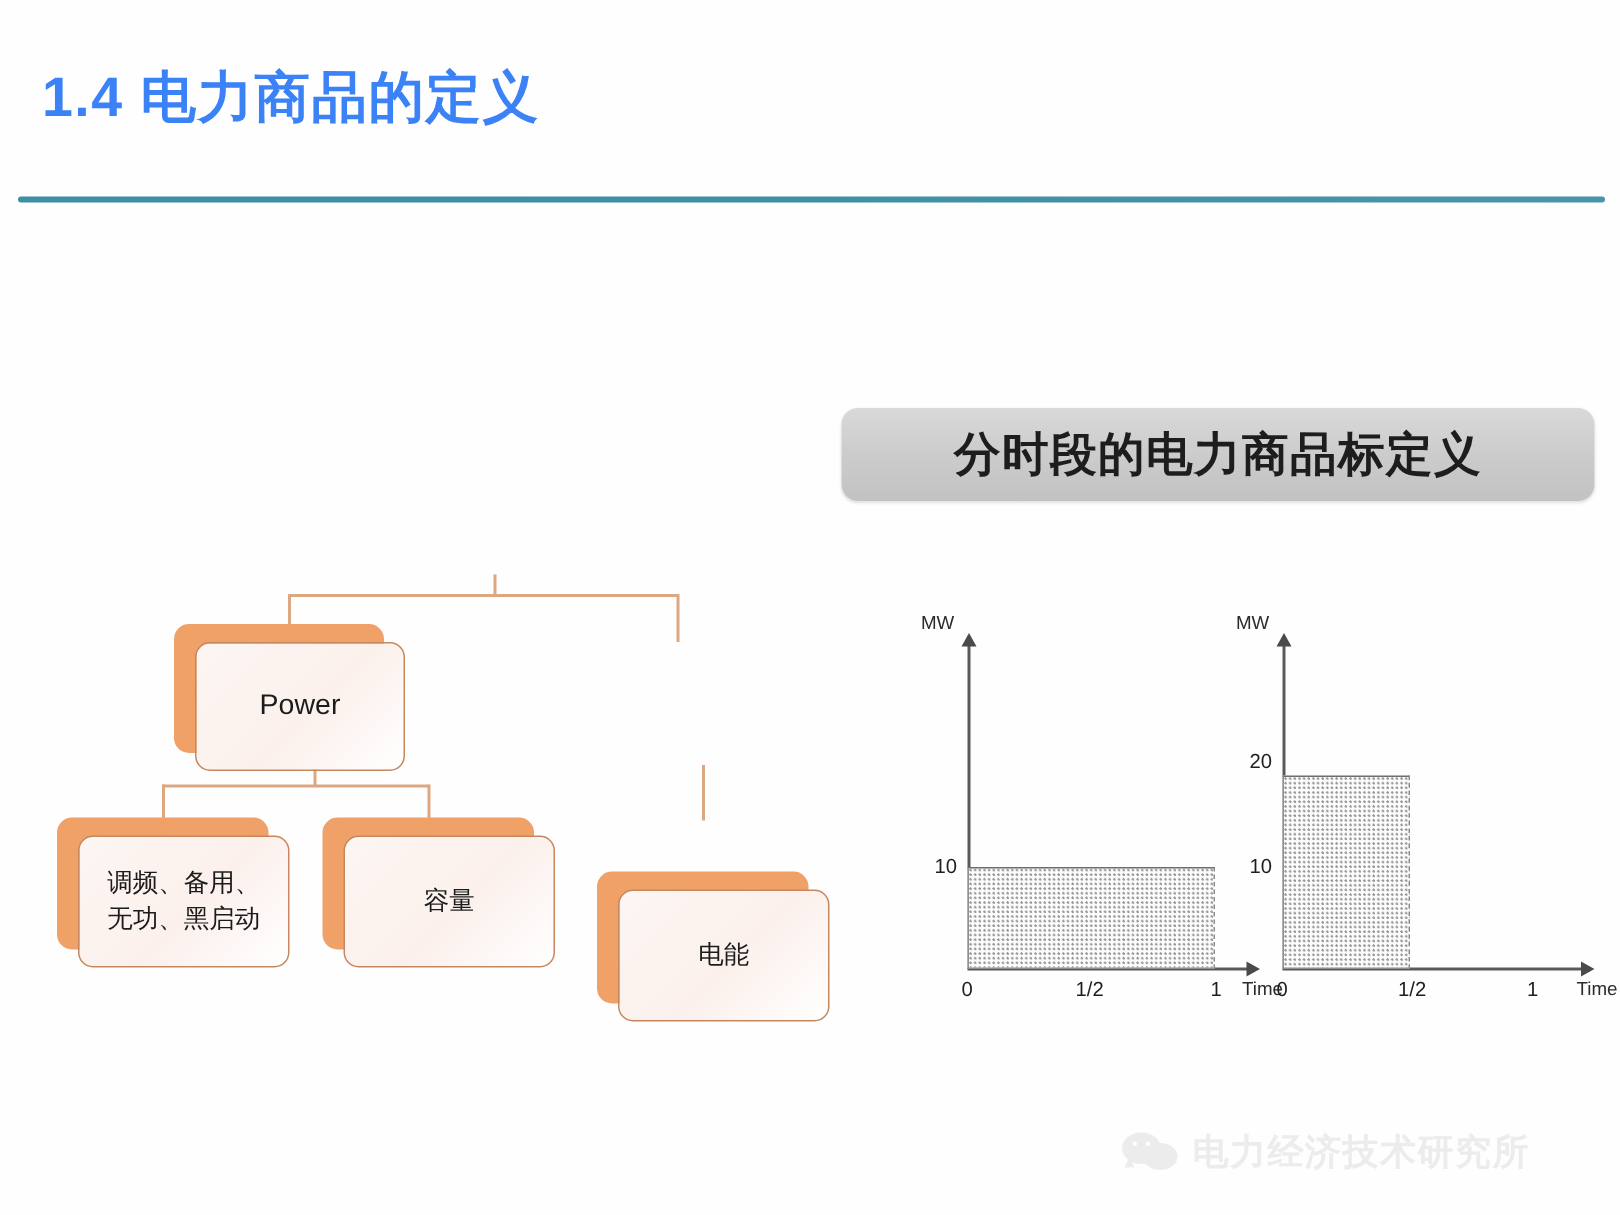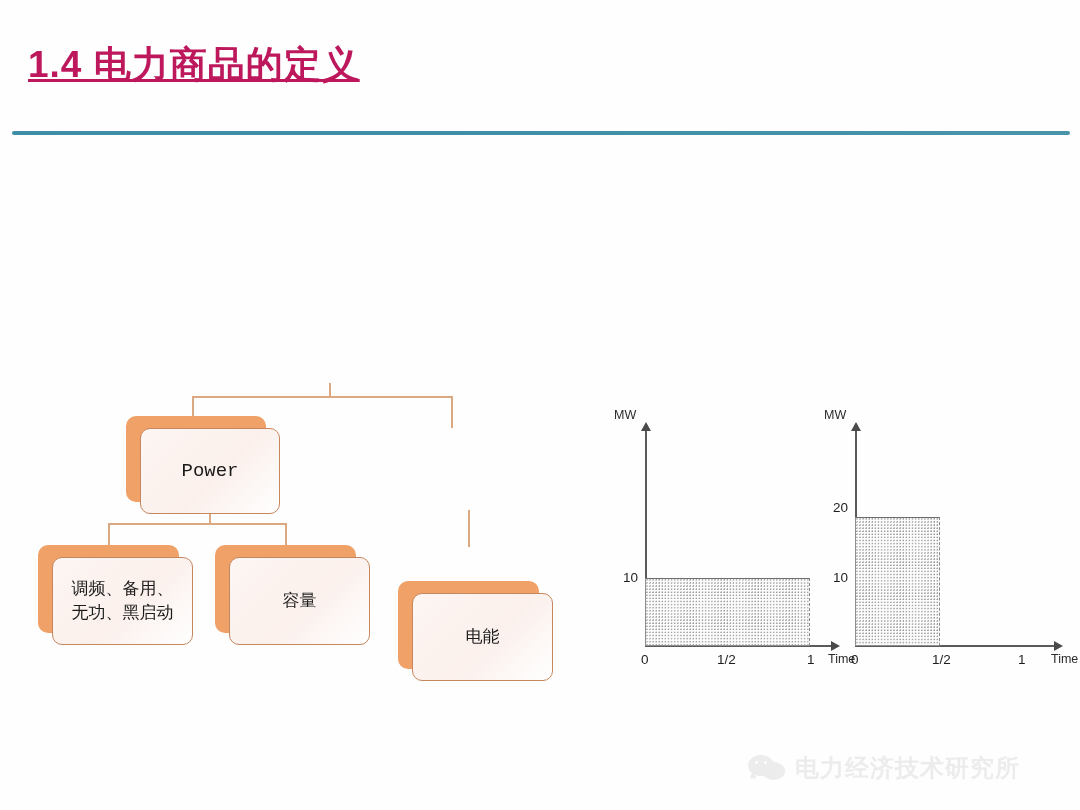--- a/index.html
+++ b/index.html
@@ -8,23 +8,22 @@
     background:#ffffff;
     font-family:"Liberation Sans","DejaVu Sans",sans-serif;
     overflow:hidden;position:relative;
   }
   .slide{position:absolute;inset:0;background:#fefefe;}
 
   
   .page-title{
     position:absolute;left:28px;top:40px;
     font-size:37px;font-weight:bold;
-    color:#be185d;letter-spacing:1px;
+    color:#3b82f6;letter-spacing:1px;
     white-space:nowrap;
-    text-decoration:underline;
   }
   .title-rule{
     position:absolute;left:12px;top:131px;width:1058px;height:4px;
     background:linear-gradient(to right,#3d8fa6 0%,#3f90a7 50%,#4a94a9 100%);
     border-radius:2px;
   }
 
   
   .tree{position:absolute;left:0;top:0;width:600px;height:810px;}
   .node{position:absolute;}
@@ -127,21 +126,21 @@
     <div class="conn v" style="left:451px;top:396px;height:32px;"></div>
 
     <div class="conn v" style="left:209px;top:510px;height:14px;"></div>
     <div class="conn h" style="left:108px;top:523px;width:178px;"></div>
     <div class="conn v" style="left:108px;top:523px;height:24px;"></div>
     <div class="conn v" style="left:285px;top:523px;height:24px;"></div>
 
     <div class="conn v" style="left:468px;top:510px;height:37px;"></div>
 
 
-    <div class="node mid" style="left:126px;top:416px;width:140px;height:86px;font-family:Liberation Mono, monospace;">
+    <div class="node mid" style="left:116px;top:416px;width:140px;height:86px;">
       <div class="shadow"></div>
       <div class="face">
         <span class="lbl">Power</span>
       </div>
     </div>
 
 
     <div class="node leaf" style="left:215px;top:545px;width:141px;height:88px;">
       <div class="shadow"></div>
       <div class="face">
@@ -160,20 +159,21 @@
     </div>
 
     <div class="node leaf" style="left:398px;top:545px;width:141px;height:88px;margin-top:36px;">
       <div class="shadow"></div>
       <div class="face">
         <span class="lbl">电能</span>
       </div>
     </div>
   </div>
 
+  <div class="panel-heading">分时段的电力商品标定义</div>
 
   <div class="chart" style="left:600px;top:400px;width:250px;height:280px;">
 
     <div class="axis y" style="left:45px;top:30px;height:216px;"></div>
     <div class="arrow-up" style="left:41px;top:22px;"></div>
     <div class="axis x" style="left:45px;top:245px;width:188px;"></div>
     <div class="arrow-right" style="left:231px;top:241px;"></div>
 
     <div class="bar" style="left:45px;top:178px;width:165px;height:68px;"></div>
 

